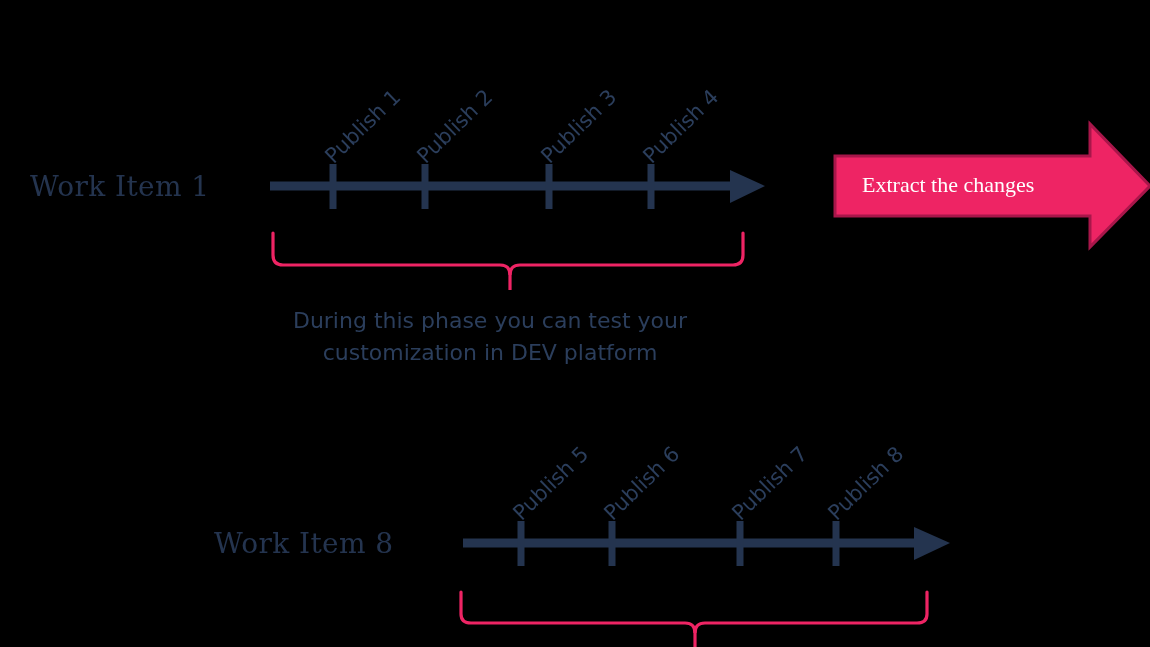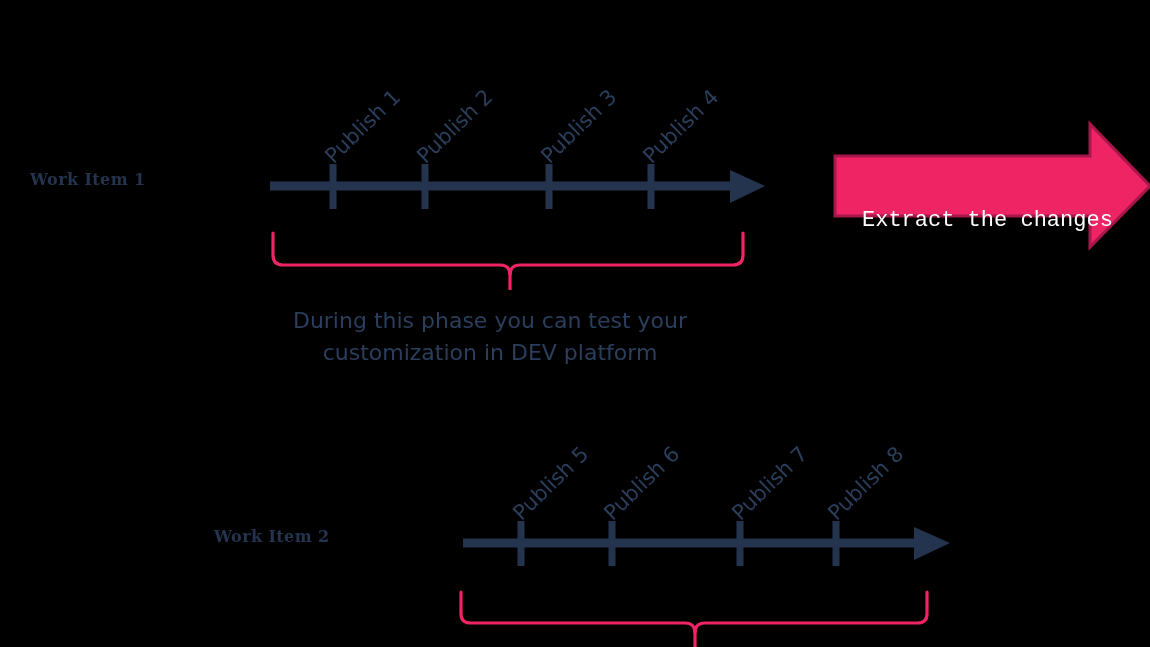--- a/index.html
+++ b/index.html
@@ -20,22 +20,22 @@
     position: absolute;
     left: 0;
     top: 0;
     width: 1150px;
     height: 647px;
     overflow: visible;
   }
   .work-item-label {
     position: absolute;
     font-family: "DejaVu Serif", serif;
-    font-weight: bold;
-    font-size: 16px;
+    font-weight: normal;
+    font-size: 28px;
     letter-spacing: 0.4px;
     color: #24344f;
     white-space: nowrap;
   }
   #work-item-1-label { left: 30px; top: 170px; }
   #work-item-2-label { left: 214px; top: 527px; }
 
   .publish-label {
     position: absolute;
     font-family: "DejaVu Sans", sans-serif;
@@ -56,25 +56,24 @@
     font-size: 22px;
     line-height: 32px;
     color: #2b3e5c;
     white-space: pre-line;
   }
 
   .callout-text {
     position: absolute;
     left: 862px;
     top: 172px;
-    font-family: Liberation Mono, monospace;
+    font-family: Liberation Serif, serif;
     font-size: 22px;
     color: #ffffff;
     white-space: nowrap;
-    margin-top: 36px;
   }
 </style>
 </head>
 <body>
 
 <div id="canvas">
 
   <svg class="timeline-svg" viewBox="0 0 1150 647" xmlns="http://www.w3.org/2000/svg">
 
     <g>
@@ -103,21 +102,21 @@
              Q 695,623 705,623 L 917,623 Q 927,623 927,614 L 927,592" fill="none" stroke="#ee2464" stroke-width="3.2" stroke-linecap="round"></path>
     <line x1="695" y1="630" x2="695" y2="647" stroke="#ee2464" stroke-width="3.2"></line>
 
     <g>
       <polygon points="835,156 1090,156 1090,124 1150,186 1090,247 1090,216 835,216" fill="#ee2464" stroke="#a8164a" stroke-width="3"></polygon>
     </g>
   </svg>
 
   <div id="work-item-1-label" class="work-item-label">Work Item 1</div>
 
-  <div id="work-item-2-label" class="work-item-label">Work Item 2</div>
+  <div id="work-item-2-label" class="work-item-label">Work Item 8</div>
 
   <div class="publish-label" style="left:337px; top:144px;">Publish 1</div>
   <div class="publish-label" style="left:429px; top:144px;">Publish 2</div>
   <div class="publish-label" style="left:553px; top:144px;">Publish 3</div>
   <div class="publish-label" style="left:655px; top:144px;">Publish 4</div>
 
   <div class="publish-label" style="left:525px; top:501px;">Publish 5</div>
   <div class="publish-label" style="left:616px; top:501px;">Publish 6</div>
   <div class="publish-label" style="left:744px; top:501px;">Publish 7</div>
   <div class="publish-label" style="left:840px; top:501px;">Publish 8</div>

